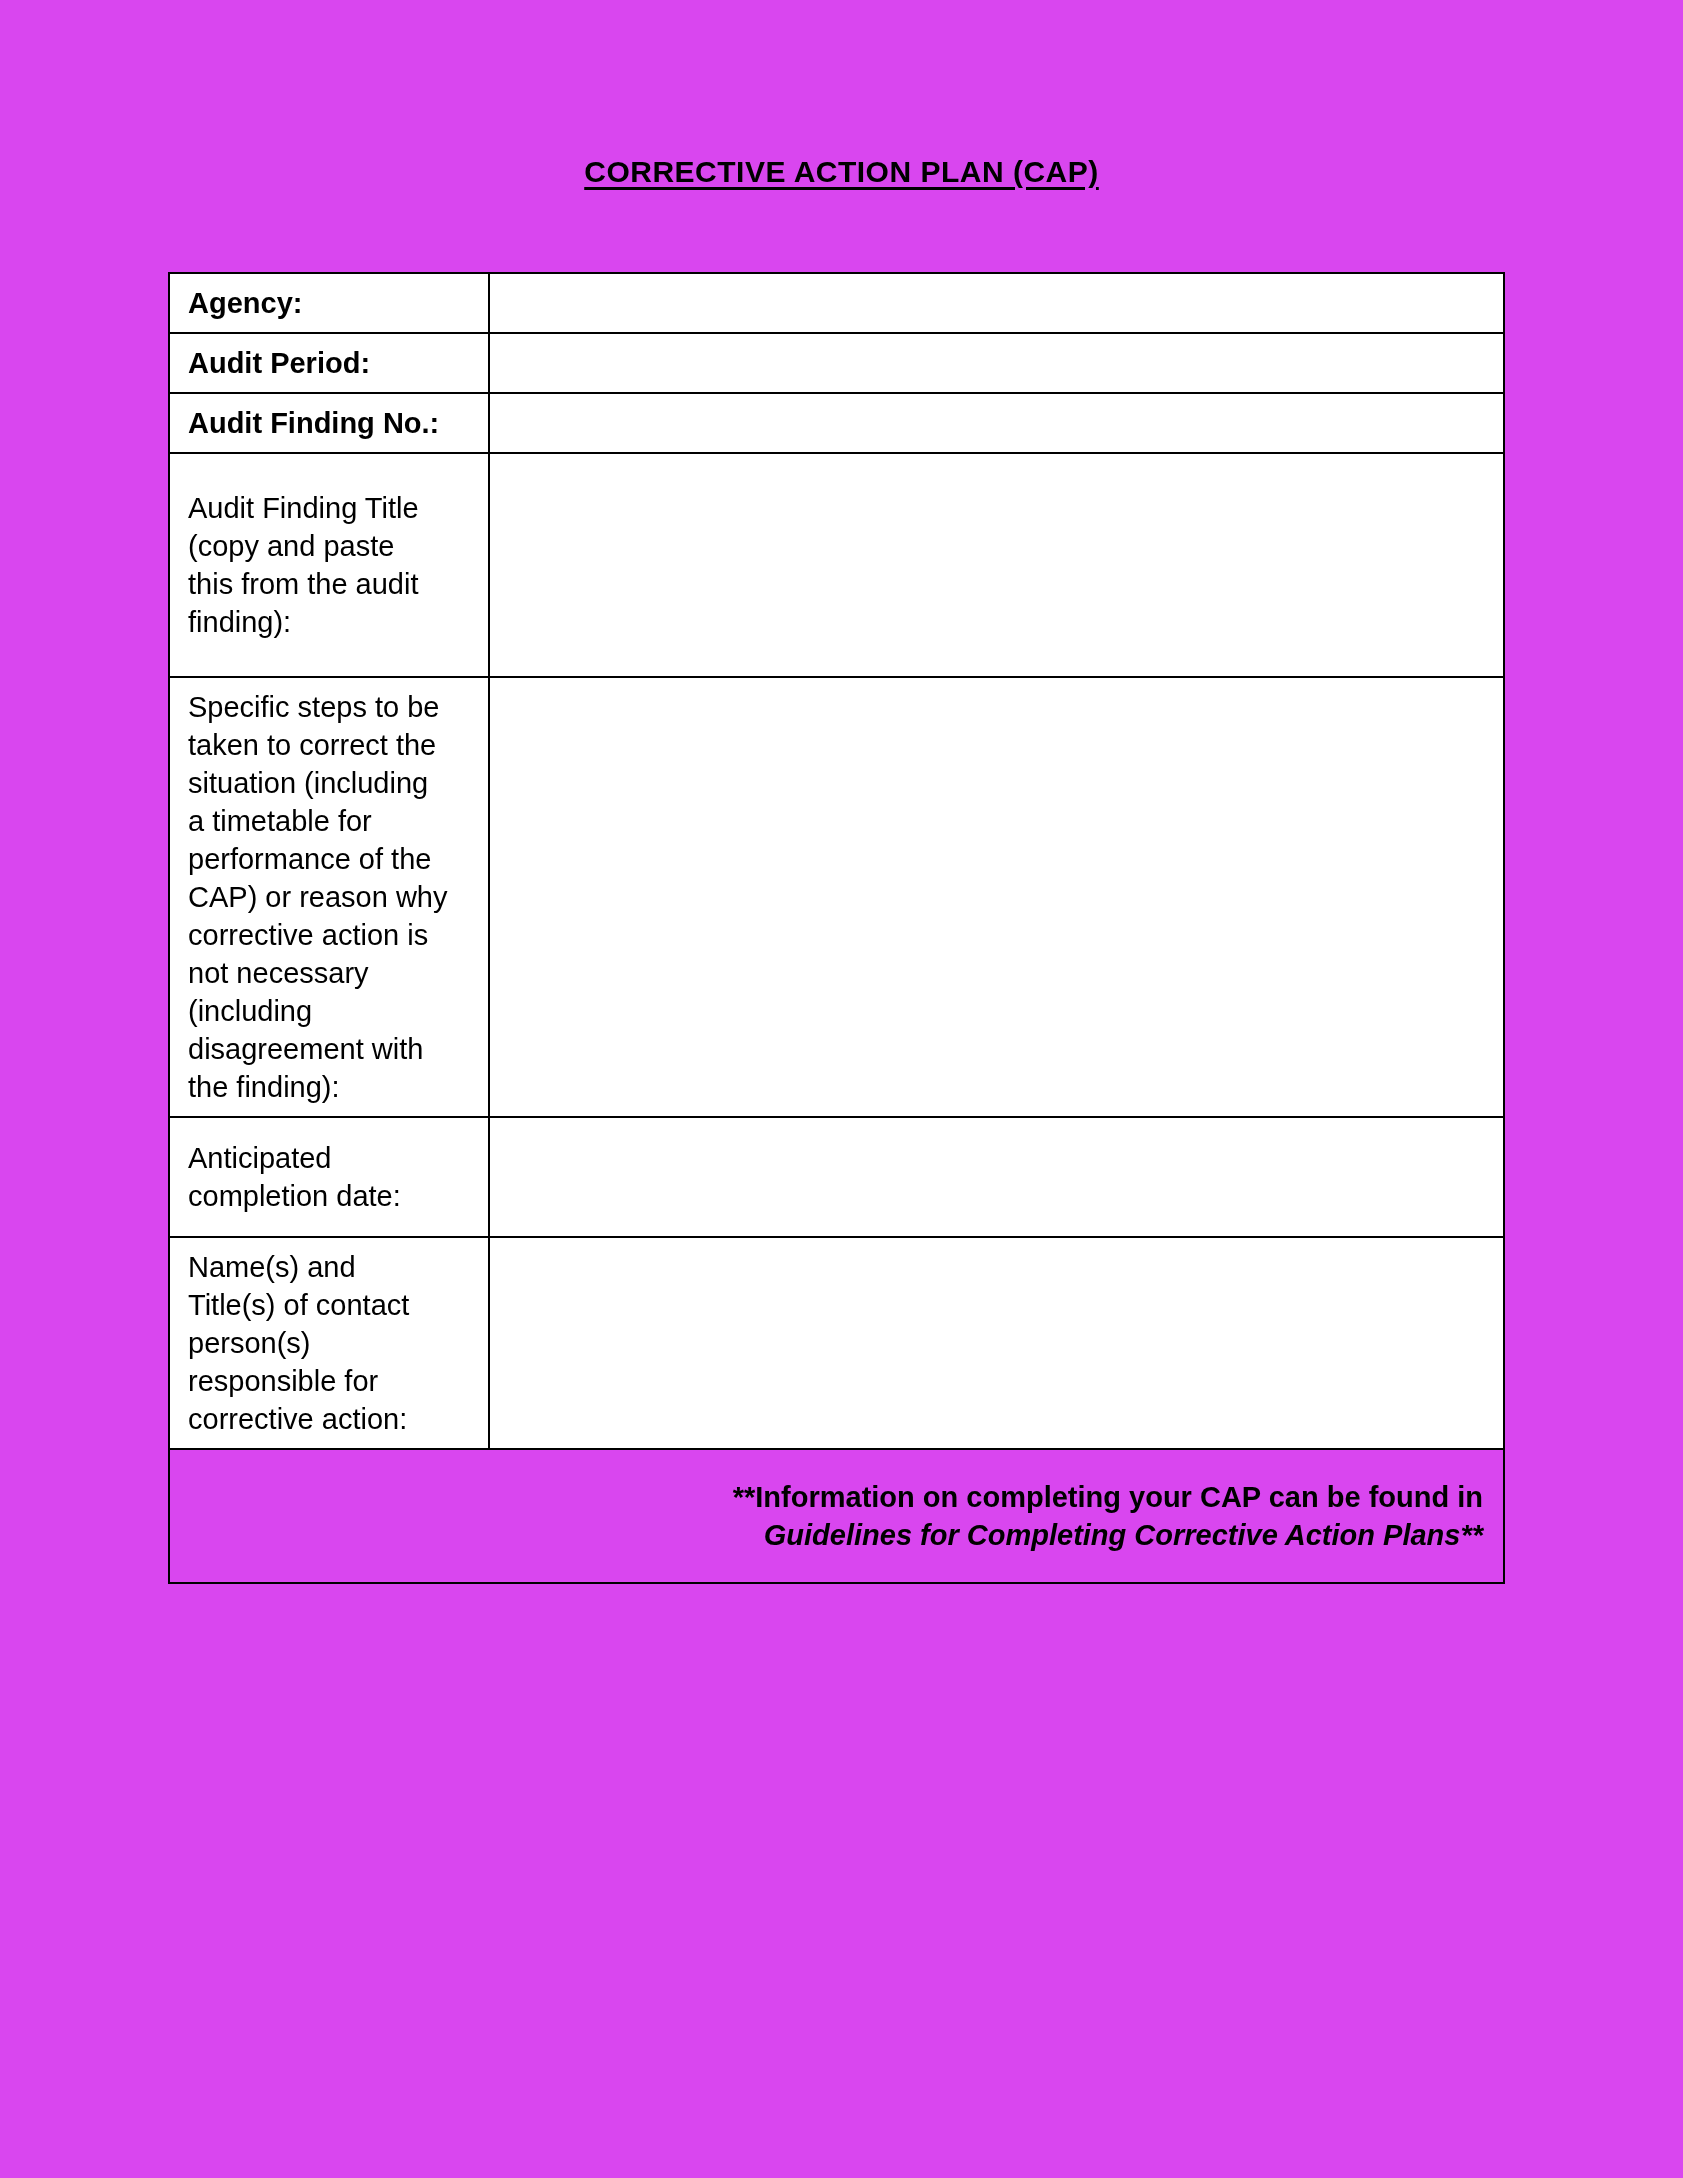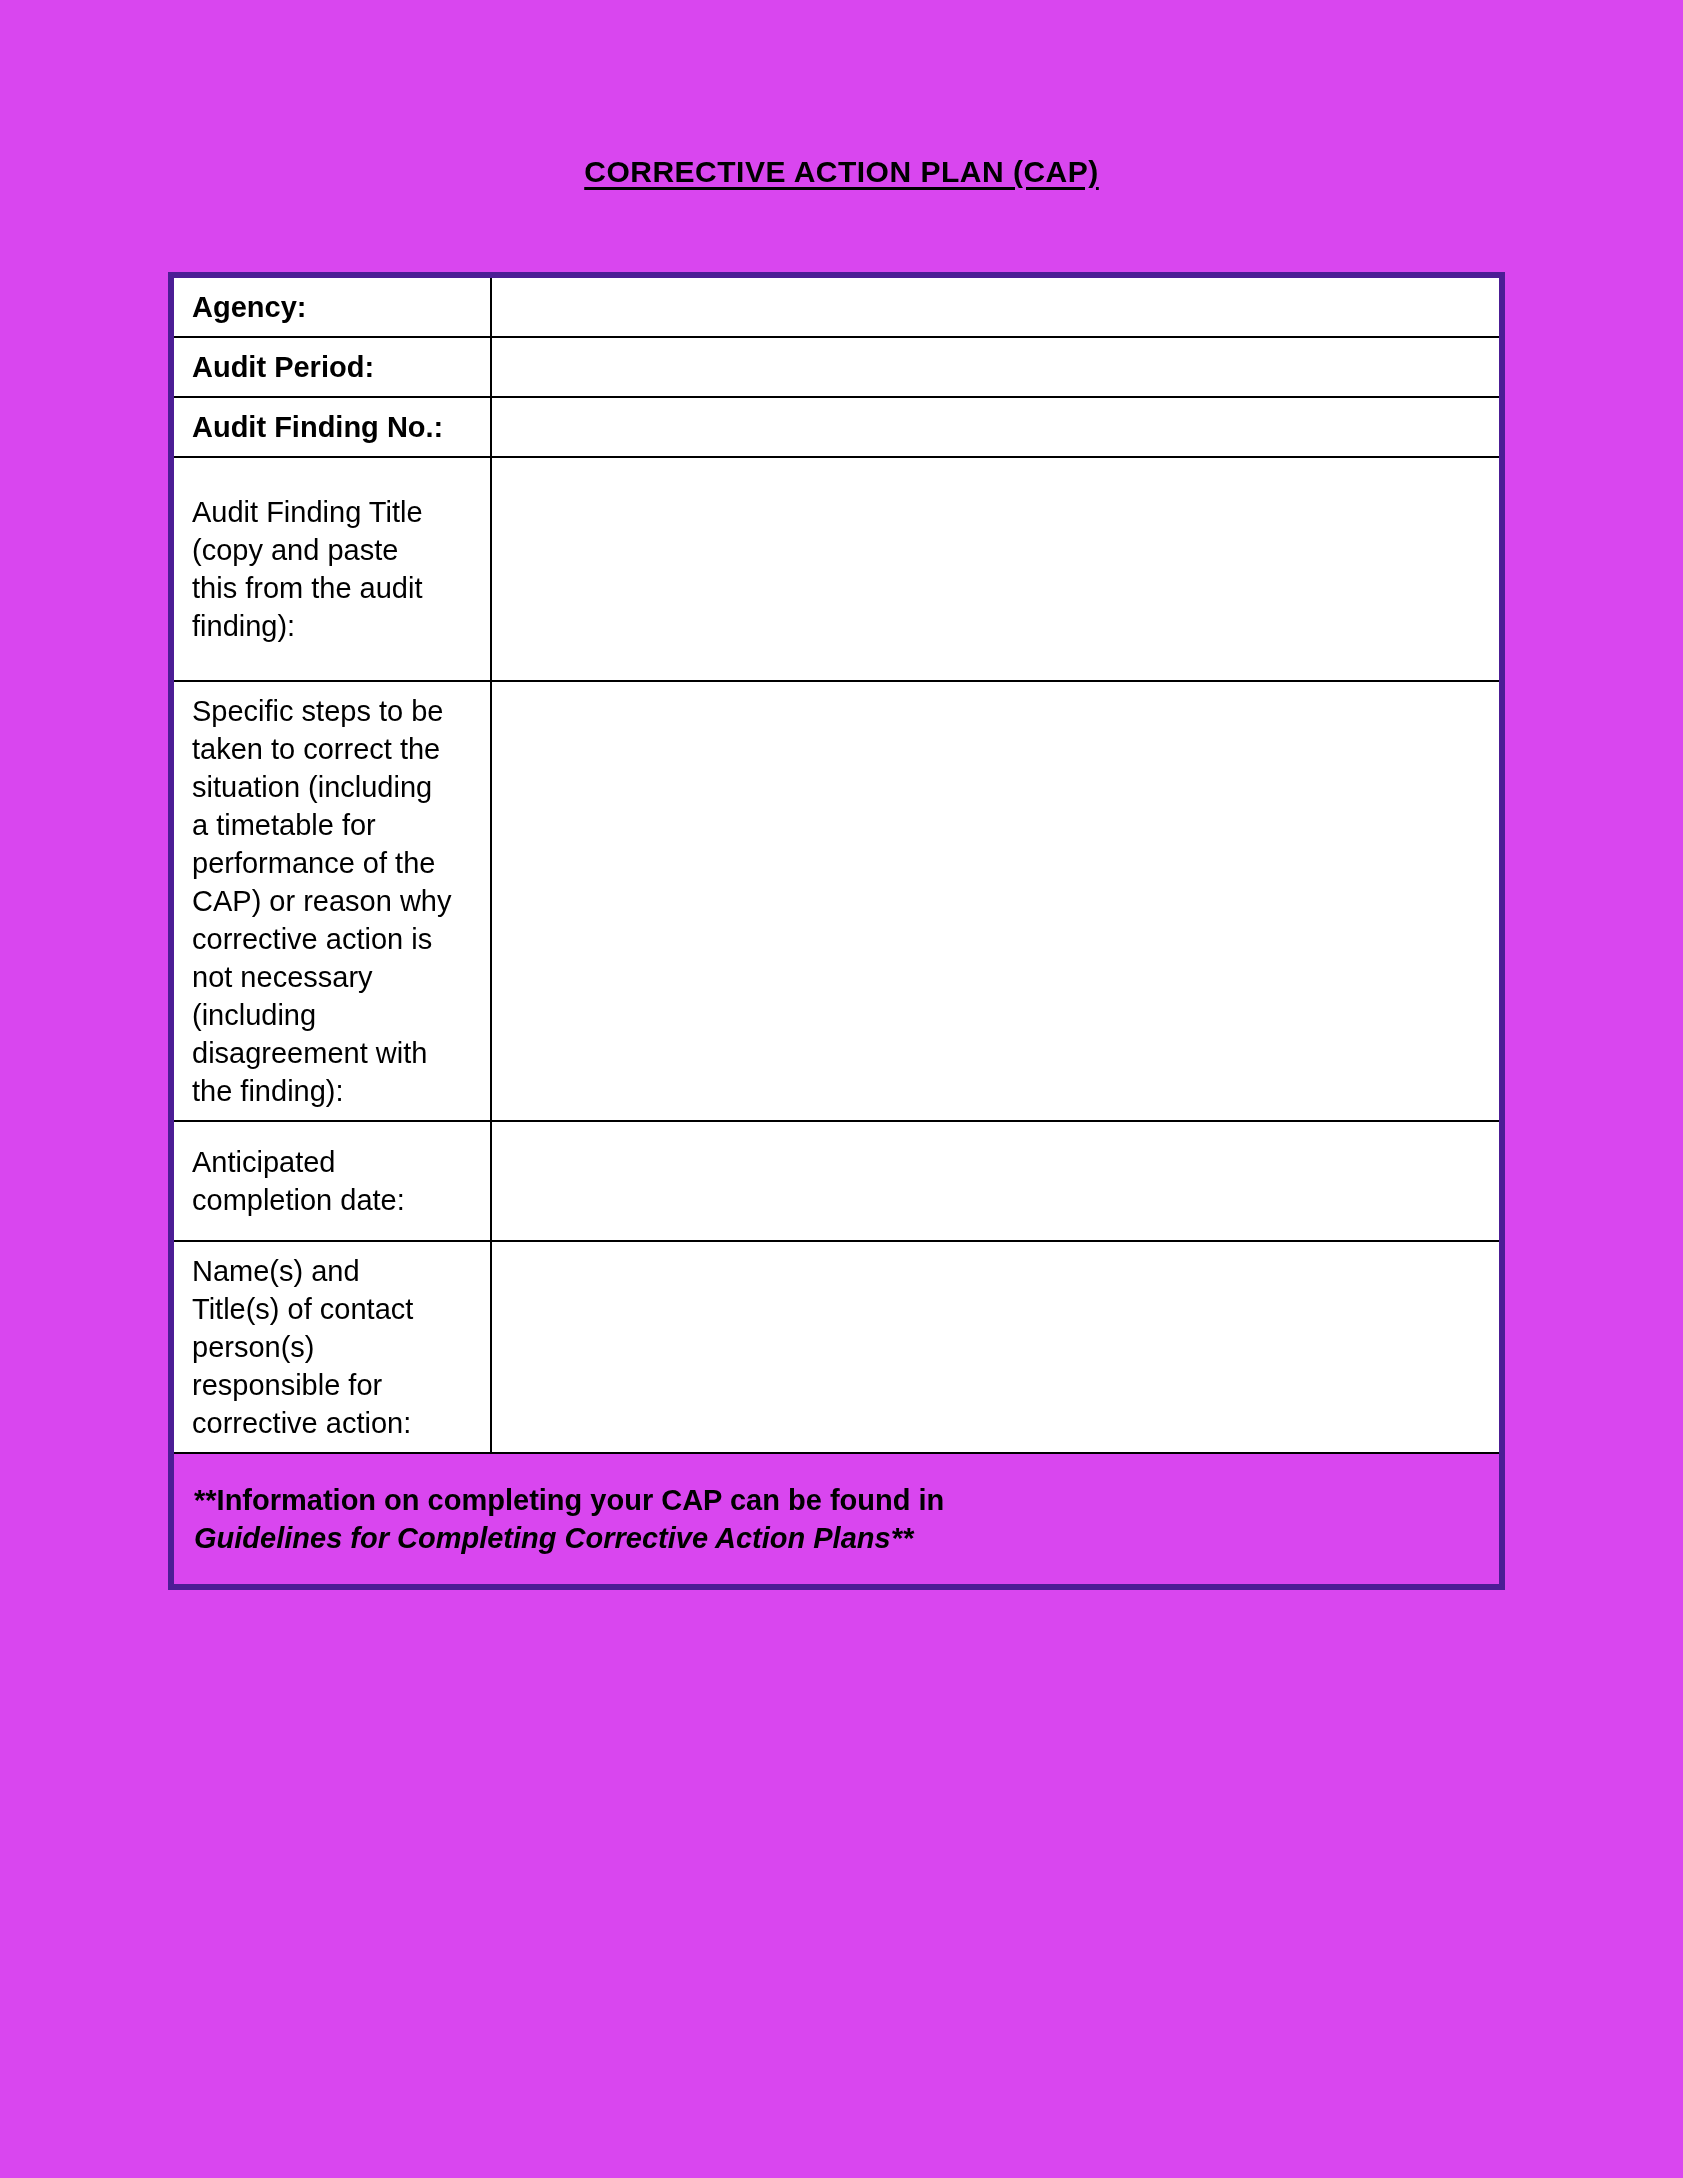--- a/index.html
+++ b/index.html
@@ -26,21 +26,21 @@
     text-decoration: underline;
     text-decoration-thickness: 3px;
     text-underline-offset: 5px;
   }
   table.cap-table {
     position: absolute;
     top: 272px; left: 168px;
     width: 1337px;
     border-collapse: collapse;
     table-layout: fixed;
-    border: 6px solid #4c1d95;
+    border: 2px solid #4c1d95;
   }
   table.cap-table td {
     border: 2px solid #000000;
     font-size: 29px;
     line-height: 38px;
     vertical-align: middle;
   }
   td.label-cell {
     width: 320px;
     padding: 10px 14px 10px 18px;
@@ -49,21 +49,21 @@
   }
   td.value-cell { background: #ffffff; }
   .bold { font-weight: bold; }
   tr.r-small  td { height: 47px; }
   tr.r-title  td { height: 224px; }
   tr.r-steps  td { height: 412px; }
   tr.r-date   td { height: 120px; }
   tr.r-names  td { height: 200px; }
   tr.r-footer td { height: 134px; }
   td.footer-cell {
-    text-align: left;
+    text-align: right;
     vertical-align: middle;
     padding: 25px 20px;
   }
   .footer-line1 { display: block; font-weight: bold; }
   .footer-line2 { display: block; font-weight: bold; font-style: italic; }
 </style>
 </head>
 <body>
 
 <div class="page">

